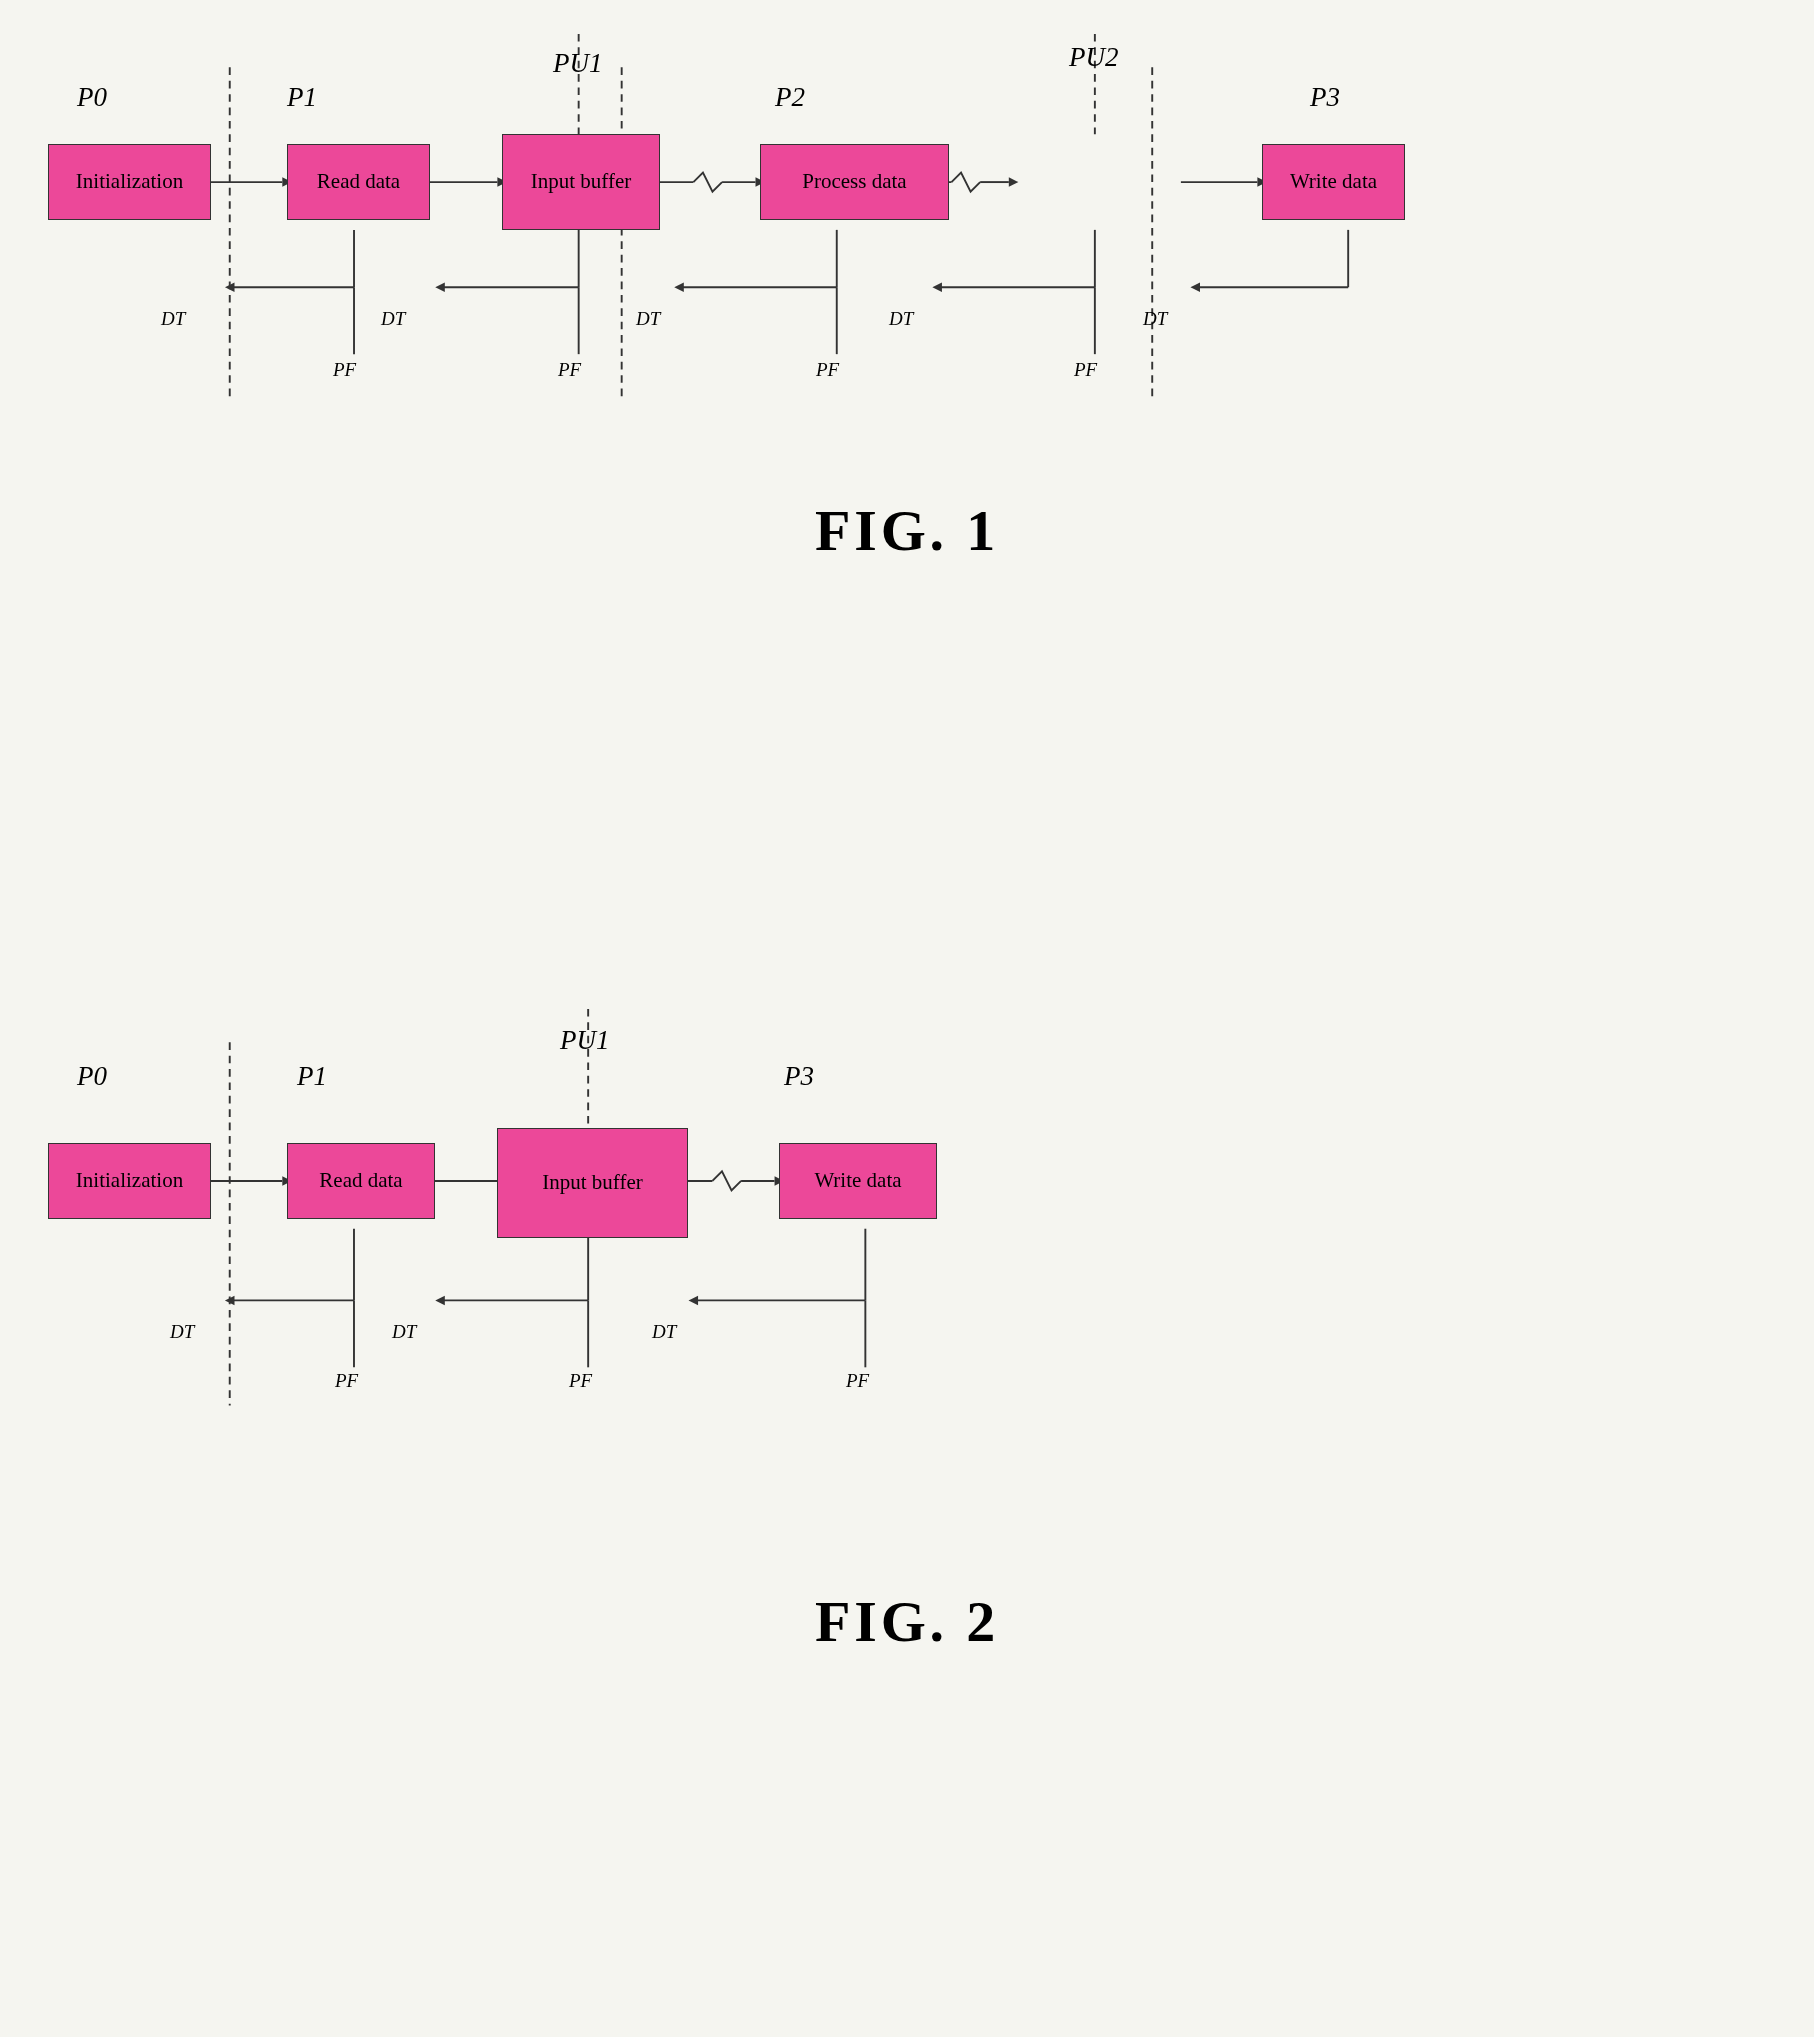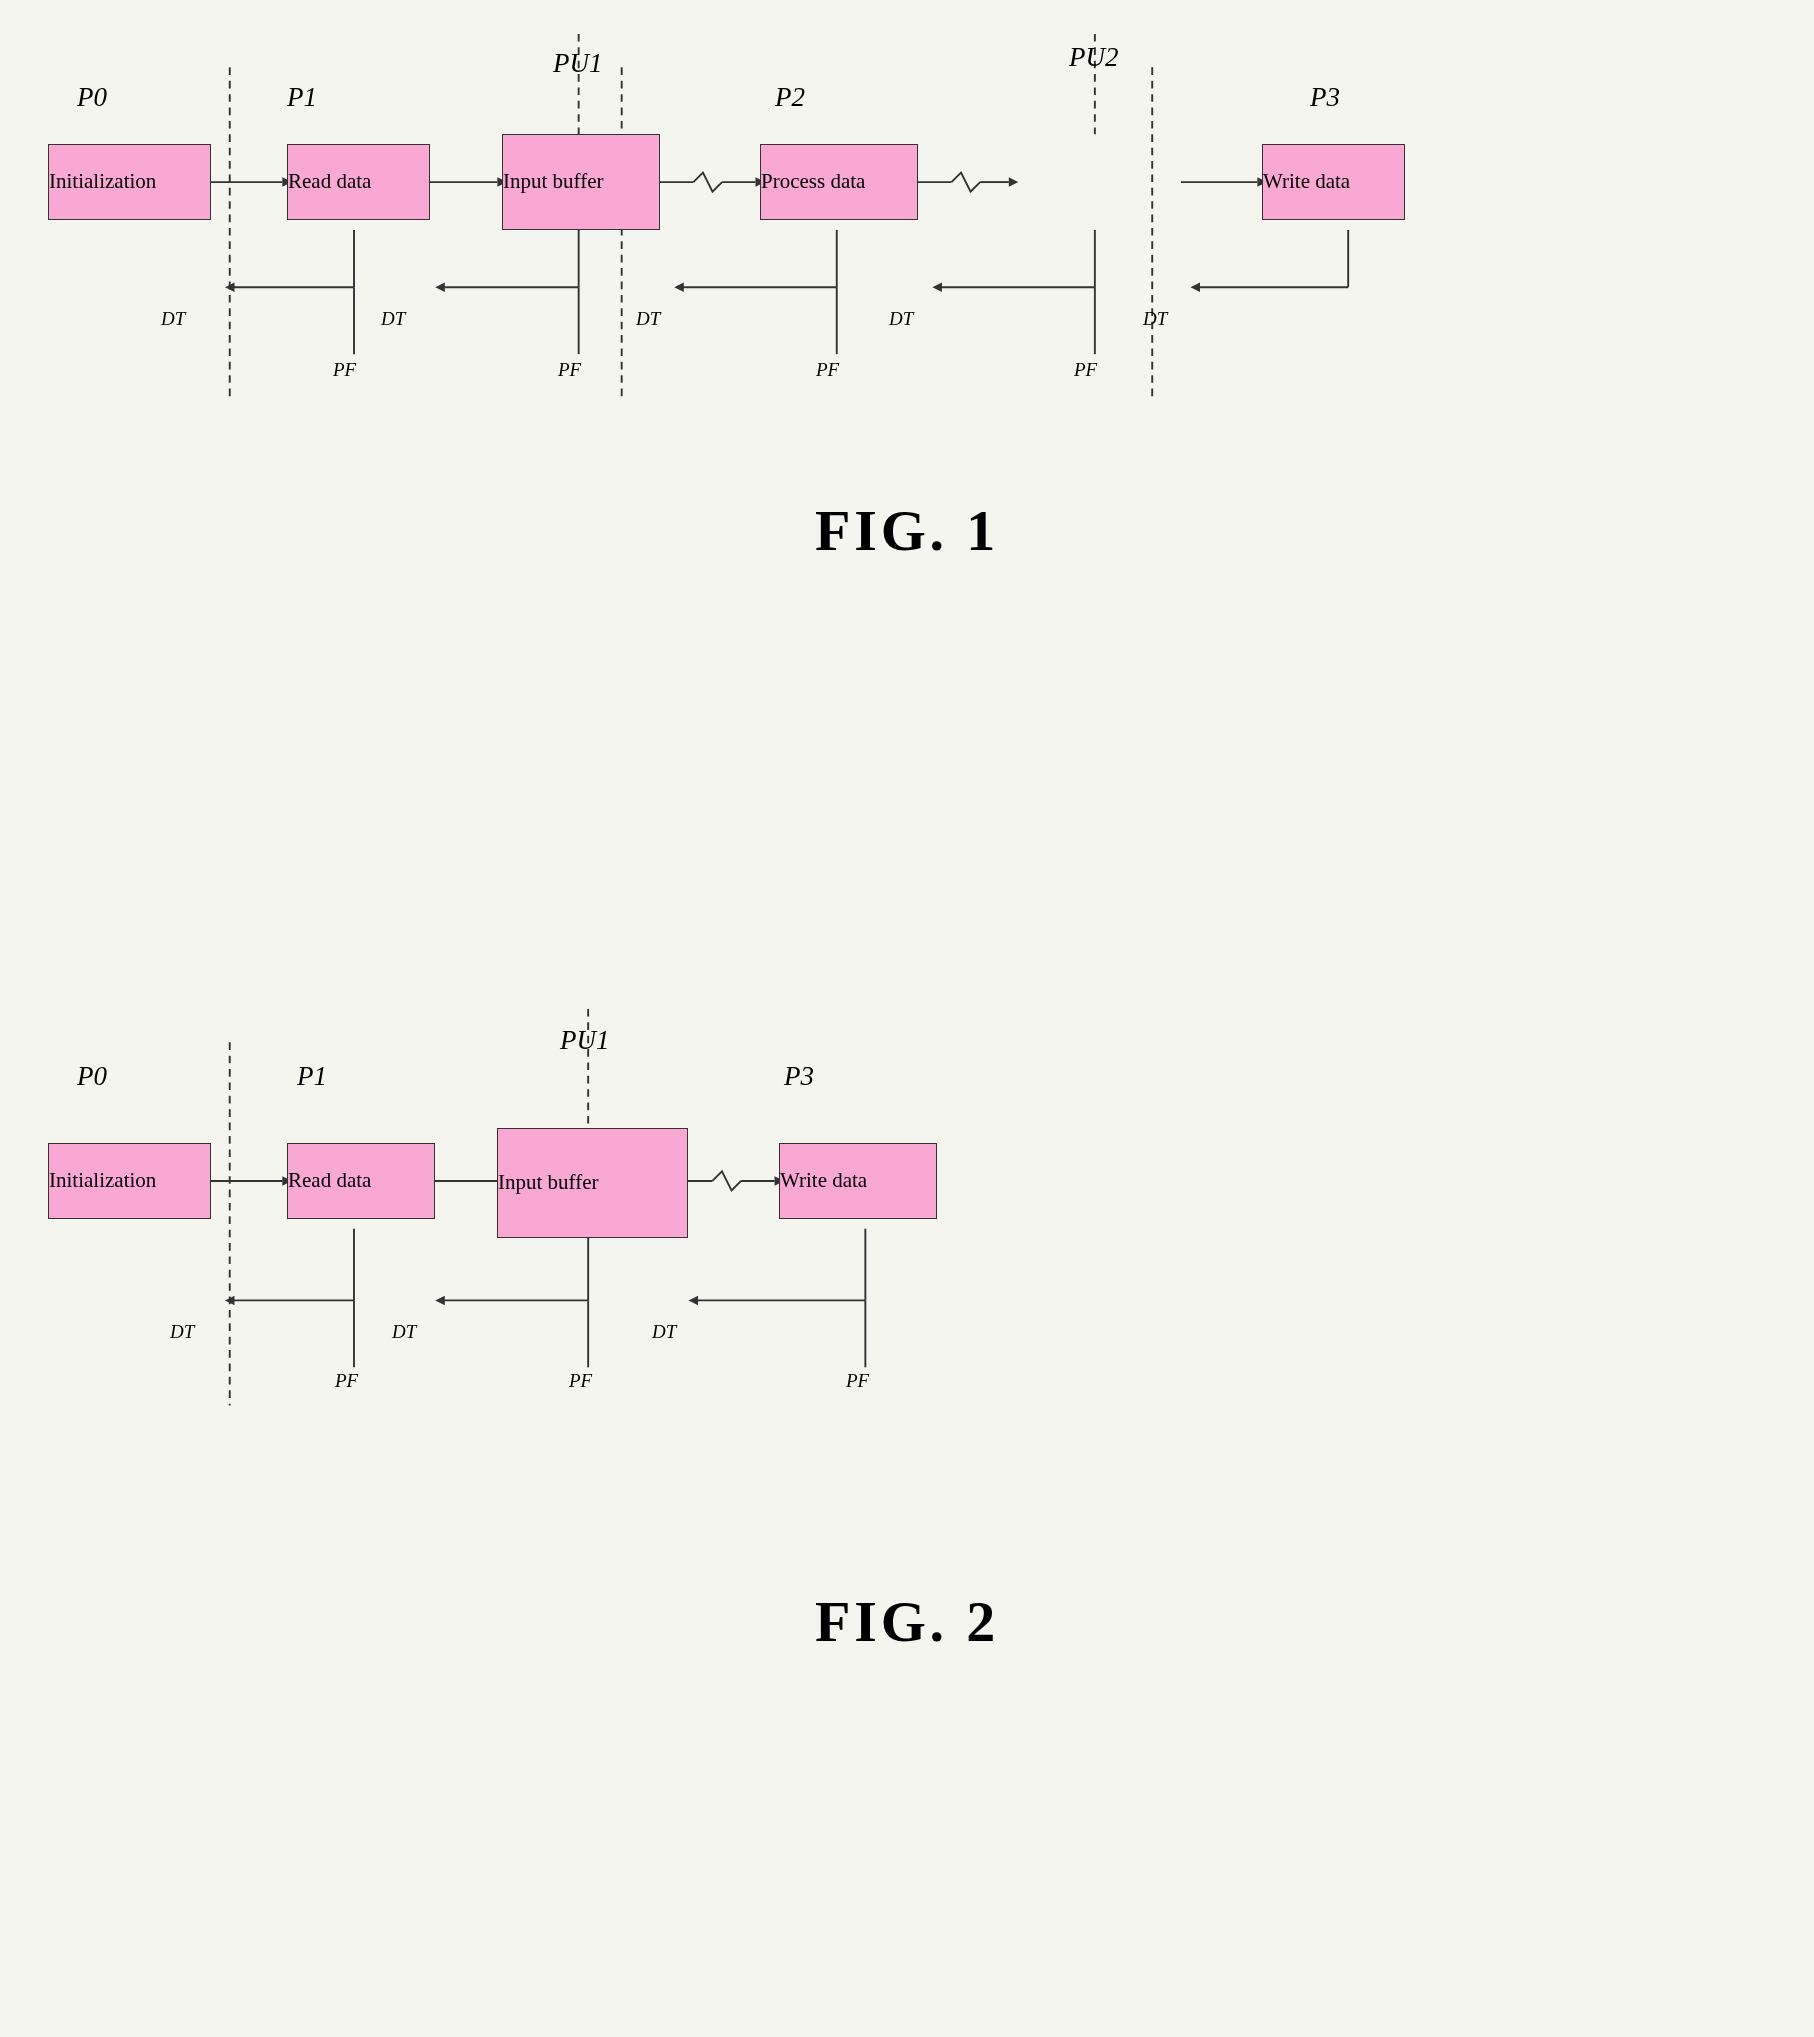--- a/index.html
+++ b/index.html
@@ -59,24 +59,24 @@
     .fig2-label {
       top: 1588px;
       left: 50%;
       transform: translateX(-50%);
     }
 
     
     .box {
       position: absolute;
       border: 1.9px solid #333;
-      background: #f9a8d4;
+      background: #ec4899;
       display: flex;
       align-items: center;
-      justify-content: flex-start;
+      justify-content: center;
       text-align: center;
       font-size: 21px;
       line-height: 1.3;
     }
 
     
     .phase-label {
       position: absolute;
       font-size: 27px;
       font-style: italic;
@@ -183,21 +183,21 @@
     </div>
 
     <div class="box" style="left:258px; top:115px; width:143px; height:76px;">
       <span>Read data</span>
     </div>
 
     <div class="box" style="left:473px; top:105px; width:158px; height:96px;">
       <span>Input buffer</span>
     </div>
 
-    <div class="box" style="left:731px; top:115px; width:158px; height:76px;">
+    <div class="box" style="left:731px; top:115px; width:189px; height:76px;">
       <span>Process data</span>
     </div>
 
 
     <div class="box" style="left:1233px; top:115px; width:143px; height:76px;">
       <span>Write data</span>
     </div>
 
     <span class="dt-label" style="top:247px; left:132px;">DT</span>
     <span class="dt-label" style="top:247px; left:352px;">DT</span>

